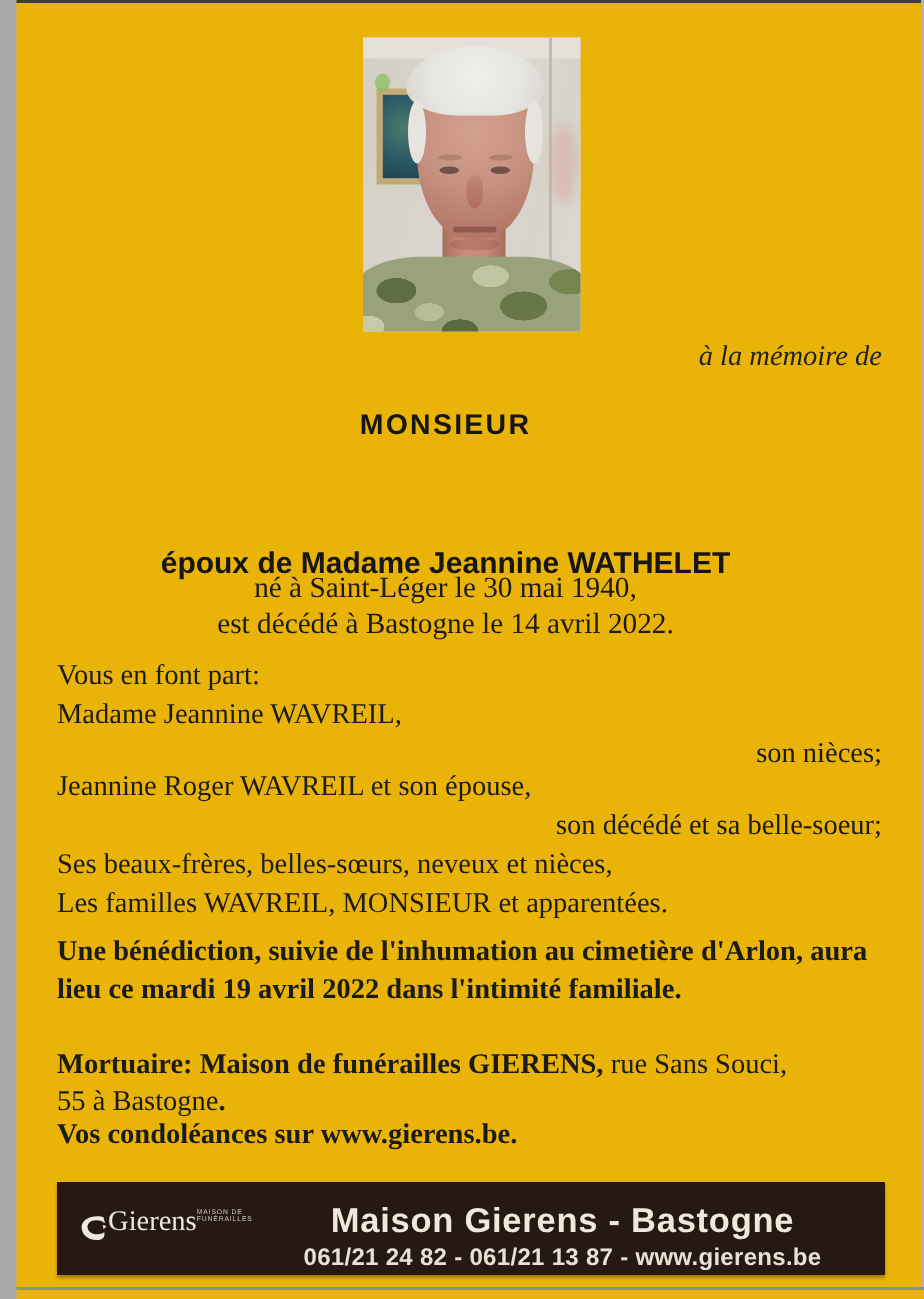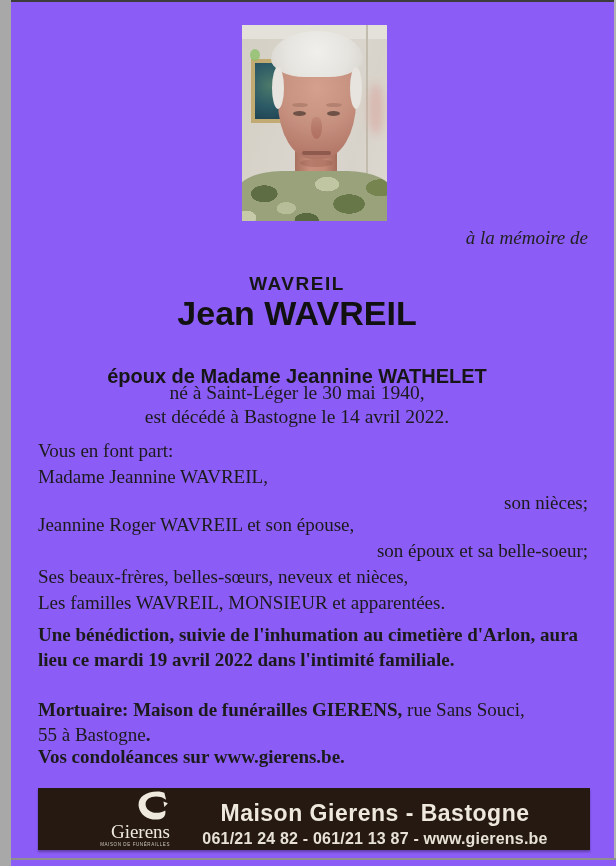--- a/index.html
+++ b/index.html
@@ -1,17 +1,17 @@
 <!DOCTYPE html>
 <html><head>
 <meta charset="utf-8">
 <style>
   html,body{margin:0;padding:0;background:#ffffff;}
   .viewport{
-    position:relative;width:616px;height:866px;background:#8b5cf6;
+    position:relative;width:616px;height:866px;background:#eab308;
     overflow:hidden;font-family:"Liberation Serif",serif;color:#1b1b1b;
   }
   
   .gutter-left{position:absolute;left:0;top:0;width:11px;height:866px;background:#a8a8a8;}
   .page-border-top{position:absolute;left:11px;top:0;width:605px;height:2px;background:#3c3c3c;}
   .page-border-right{position:absolute;right:0;top:0;width:2px;height:860px;background:#b2b2b2;}
   .page-bottom-line{position:absolute;left:11px;top:858px;width:605px;height:2px;background:#8f8f8f;}
 
   
   .photo{position:absolute;left:242px;top:25px;width:145px;height:196px;overflow:hidden;background:#d7d3c9;}
@@ -66,21 +66,21 @@
   .m0{top:466px;} .m1{top:492px;} .m2{top:514px;} .m3{top:540px;} .m4{top:566px;} .m5{top:592px;}
   .para{position:absolute;left:38px;font-size:19px;line-height:25px;white-space:normal;}
   .ceremony{top:622px;width:552px;font-weight:bold;}
   .mortuary{top:697px;width:500px;}
   .bold{font-weight:bold;margin-top:41px;}
   .condolences{top:746px;font-weight:bold;}
 
   
   .banner{position:absolute;left:38px;top:788px;width:552px;height:62px;background:#251911;
     display:flex;align-items:center;box-shadow:0 2px 2px rgba(0,0,0,.3);}
-  .logo-block{width:118px;padding-left:14px;display:flex;flex-direction:column;align-items:flex-end;justify-content:center;line-height:1;}
+  .logo-block{width:118px;padding-left:14px;display:flex;flex-direction:row;align-items:flex-start;justify-content:center;line-height:1;}
   .logo-glyph{width:36px;height:30px;display:block;}
   .logo-name{font-family:"Liberation Serif",serif;font-size:19px;color:#efe9dd;margin-top:1px;}
   .logo-caption{font-family:"Liberation Sans",sans-serif;font-size:4.5px;color:#cfc8bb;letter-spacing:.6px;margin-top:2px;}
   .banner-text{flex:1;text-align:center;color:#efe9dd;font-family:"Liberation Sans",sans-serif;padding-right:10px;margin-top:10px;}
   .banner-title{font-size:23px;font-weight:bold;letter-spacing:.5px;}
   .banner-contact{font-size:16px;font-weight:bold;margin-top:3px;letter-spacing:.2px;color:#e8e2d6;}
 </style>
 </head>
 <body>
 
@@ -107,31 +107,30 @@
     <div class="ph-brow l"></div>
     <div class="ph-brow r"></div>
     <div class="ph-eye l"></div>
     <div class="ph-eye r"></div>
     <div class="ph-nose"></div>
     <div class="ph-mouth"></div>
     <div class="ph-chin-shadow"></div>
   </div>
 
   <div class="t memoriam">à la mémoire de</div>
-  <div class="t center monsieur">WAVREIL</div>
-  <div class="t center name">Jean WAVREIL</div>
+  <div class="t center monsieur">MONSIEUR</div>
   <div class="t center epoux">époux de Madame Jeannine WATHELET</div>
   <div class="t center born">né à Saint-Léger le 30 mai 1940,</div>
   <div class="t center died">est décédé à Bastogne le 14 avril 2022.</div>
 
   <div class="t bodyline lft announce">Vous en font part:</div>
   <div class="t bodyline lft m0">Madame Jeannine WAVREIL,</div>
   <div class="t bodyline rgt m1">son nièces;</div>
   <div class="t bodyline lft m2">Jeannine Roger WAVREIL et son épouse,</div>
-  <div class="t bodyline rgt m3">son époux et sa belle-soeur;</div>
+  <div class="t bodyline rgt m3">son décédé et sa belle-soeur;</div>
   <div class="t bodyline lft m4">Ses beaux-frères, belles-sœurs, neveux et nièces,</div>
   <div class="t bodyline lft m5">Les familles WAVREIL, MONSIEUR et apparentées.</div>
 
   <div class="para ceremony">Une bénédiction, suivie de l'inhumation au cimetière d'Arlon, aura lieu ce mardi 19 avril 2022 dans l'intimité familiale.</div>
   <div class="para mortuary"><span class="bold">Mortuaire: Maison de funérailles GIERENS,</span><span> rue Sans Souci, 55 à Bastogne</span><span class="bold">.</span></div>
   <div class="t lft condolences bodyline">Vos condoléances sur www.gierens.be.</div>
 
   <div class="banner">
     <div class="logo-block">
       <svg class="logo-glyph" viewBox="0 0 40 34">

